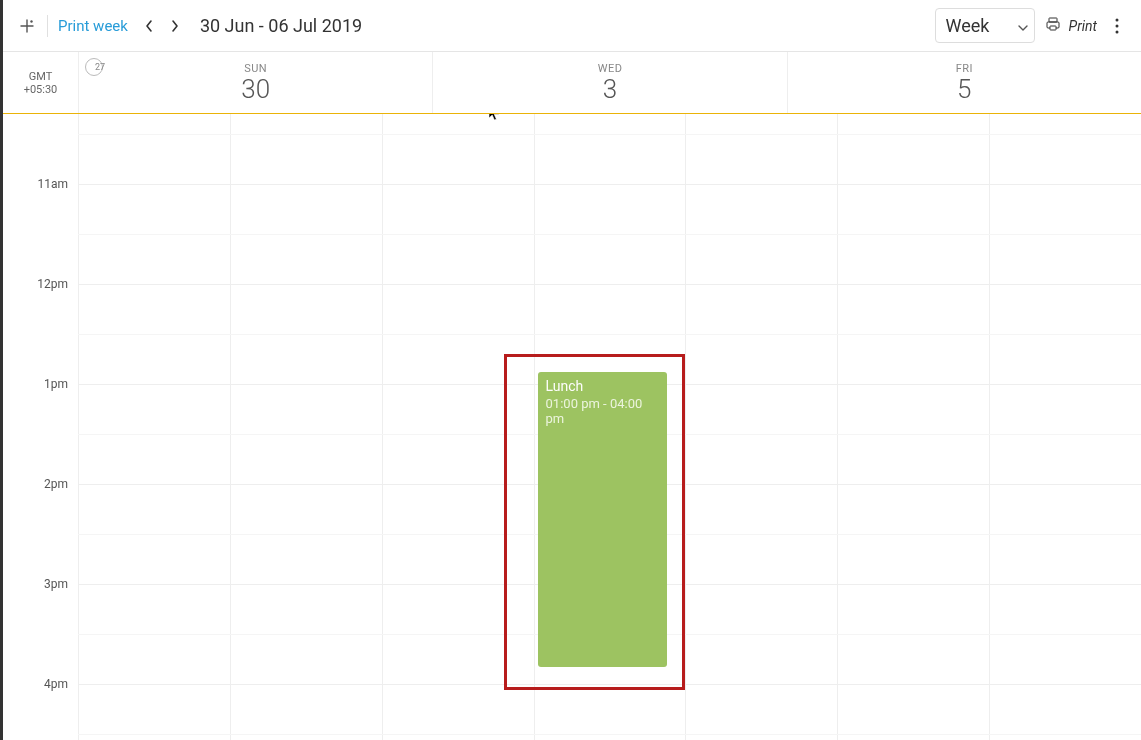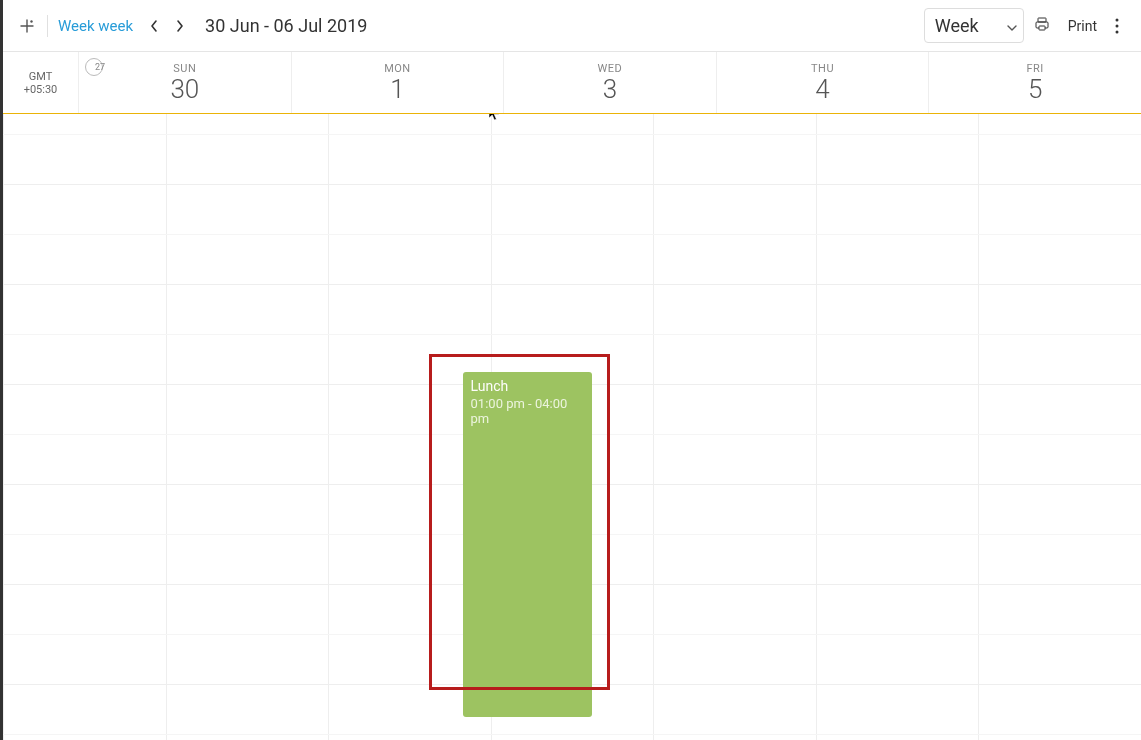--- a/index.html
+++ b/index.html
@@ -40,21 +40,21 @@
     font-size:18px; color:#333; font-weight:400;
     margin-left:4px;
   }
   .toolbar .spacer{flex:1}
   .toolbar .view-select{
     border:1px solid #ddd;border-radius:4px;
     padding:6px 10px;font-size:18px;display:flex;align-items:center;gap:28px;
     cursor:pointer;width:100px;justify-content:space-between;
   }
   .toolbar .print-btn{
-    display:flex;align-items:center;gap:18px;font-size:14px;cursor:pointer;color:#333;
+    display:flex;align-items:center;gap:8px;font-size:14px;cursor:pointer;color:#333;font-style:italic;
   }
   .toolbar .more-btn{
     width:20px;display:flex;align-items:center;justify-content:center;cursor:pointer;color:#333;
   }
   
   .day-header-row{
     display:flex;height:62px;border-bottom:1px solid #eab308;
   }
   .corner-cell{
     width:75px;flex-shrink:0;
@@ -122,21 +122,21 @@
 <body>
 
 <div class="toolbar">
   <div class="add-btn">
     <svg width="16" height="16" viewBox="0 0 16 16">
         <path d="M8 2v12M2 8h12" stroke="#555" stroke-width="1.4" stroke-linecap="round"></path>
         <circle cx="12.5" cy="3.5" r="1.2" fill="#555"></circle>
       </svg>
   </div>
   <div class="sep"></div>
-  <div class="this-week">Week week</div>
+  <div class="this-week">Print week</div>
   <div class="nav-arrows">
     <span>
       <svg width="10" height="14" viewBox="0 0 10 14">
           <path d="M7 2 3 7l4 5" stroke="#333" stroke-width="1.6" fill="none" stroke-linecap="round" stroke-linejoin="round"></path>
         </svg>
     </span>
     <span>
       <svg width="10" height="14" viewBox="0 0 10 14">
           <path d="M3 2l4 5-4 5" stroke="#333" stroke-width="1.6" fill="none" stroke-linecap="round" stroke-linejoin="round"></path>
         </svg>
@@ -176,39 +176,39 @@
     <div>GMT</div>
     <div class="tz">+05:30</div>
   </div>
   <div class="day-columns" id="day-header-cols">
       <div class="day-col-header">
         <div class="week-badge">27</div>
         <div class="dow">SUN</div>
         <div class="dnum">30</div>
       </div>
       <div class="day-col-header">
-        <div class="dow">MON</div>
-        <div class="dnum">1</div>
-      </div>
-      <div class="day-col-header">
         <div class="dow">WED</div>
         <div class="dnum">3</div>
-      </div>
-      <div class="day-col-header">
-        <div class="dow">THU</div>
-        <div class="dnum">4</div>
       </div>
       <div class="day-col-header">
         <div class="dow">FRI</div>
         <div class="dnum">5</div>
       </div>
     </div>
 </div>
 
 <div class="grid-body">
+  <div class="time-col" id="time-col">
+      <div class="time-label" style="top: 70px;">11am</div>
+      <div class="time-label" style="top: 170px;">12pm</div>
+      <div class="time-label" style="top: 270px;">1pm</div>
+      <div class="time-label" style="top: 370px;">2pm</div>
+      <div class="time-label" style="top: 470px;">3pm</div>
+      <div class="time-label" style="top: 570px;">4pm</div>
+    </div>
   <div class="grid-cells" id="grid-cells">
       <div class="grid-day-col"></div>
       <div class="grid-day-col"></div>
       <div class="grid-day-col"></div>
       <div class="grid-day-col"></div>
       <div class="grid-day-col"></div>
       <div class="grid-day-col"></div>
       <div class="grid-day-col"></div>
       <div class="half-line" style="top: 20px;"></div>
       <div class="hour-line" style="top: 70px;"></div>
@@ -216,21 +216,21 @@
       <div class="hour-line" style="top: 170px;"></div>
       <div class="half-line" style="top: 220px;"></div>
       <div class="hour-line" style="top: 270px;"></div>
       <div class="half-line" style="top: 320px;"></div>
       <div class="hour-line" style="top: 370px;"></div>
       <div class="half-line" style="top: 420px;"></div>
       <div class="hour-line" style="top: 470px;"></div>
       <div class="half-line" style="top: 520px;"></div>
       <div class="hour-line" style="top: 570px;"></div>
       <div class="half-line" style="top: 620px;"></div>
-      <div class="event-block" style="background: rgb(157, 195, 97); left: 459.571px; width: 129.857px; top: 258px; height: 345px;">
+      <div class="event-block" style="background: rgb(157, 195, 97); left: 459.571px; width: 129.857px; top: 258px; height: 295px;">
         <div class="ev-title">Lunch</div>
         <div class="ev-time">01:00 pm - 04:00 pm</div>
       </div>
       <div class="highlight-box" style="left: 425.571px; width: 181.857px; top: 240px; height: 336px;"></div>
     </div>
 
   <div class="cursor" id="cursor" style="left: 485px; top: -10px;">
     <svg width="14" height="18" viewBox="0 0 14 18">
         <path d="M1 1l0 13 3.2-3 2.2 5 2-0.8-2.2-5 4.8 0z" fill="#000" stroke="#fff" stroke-width="0.6"></path>
       </svg>

